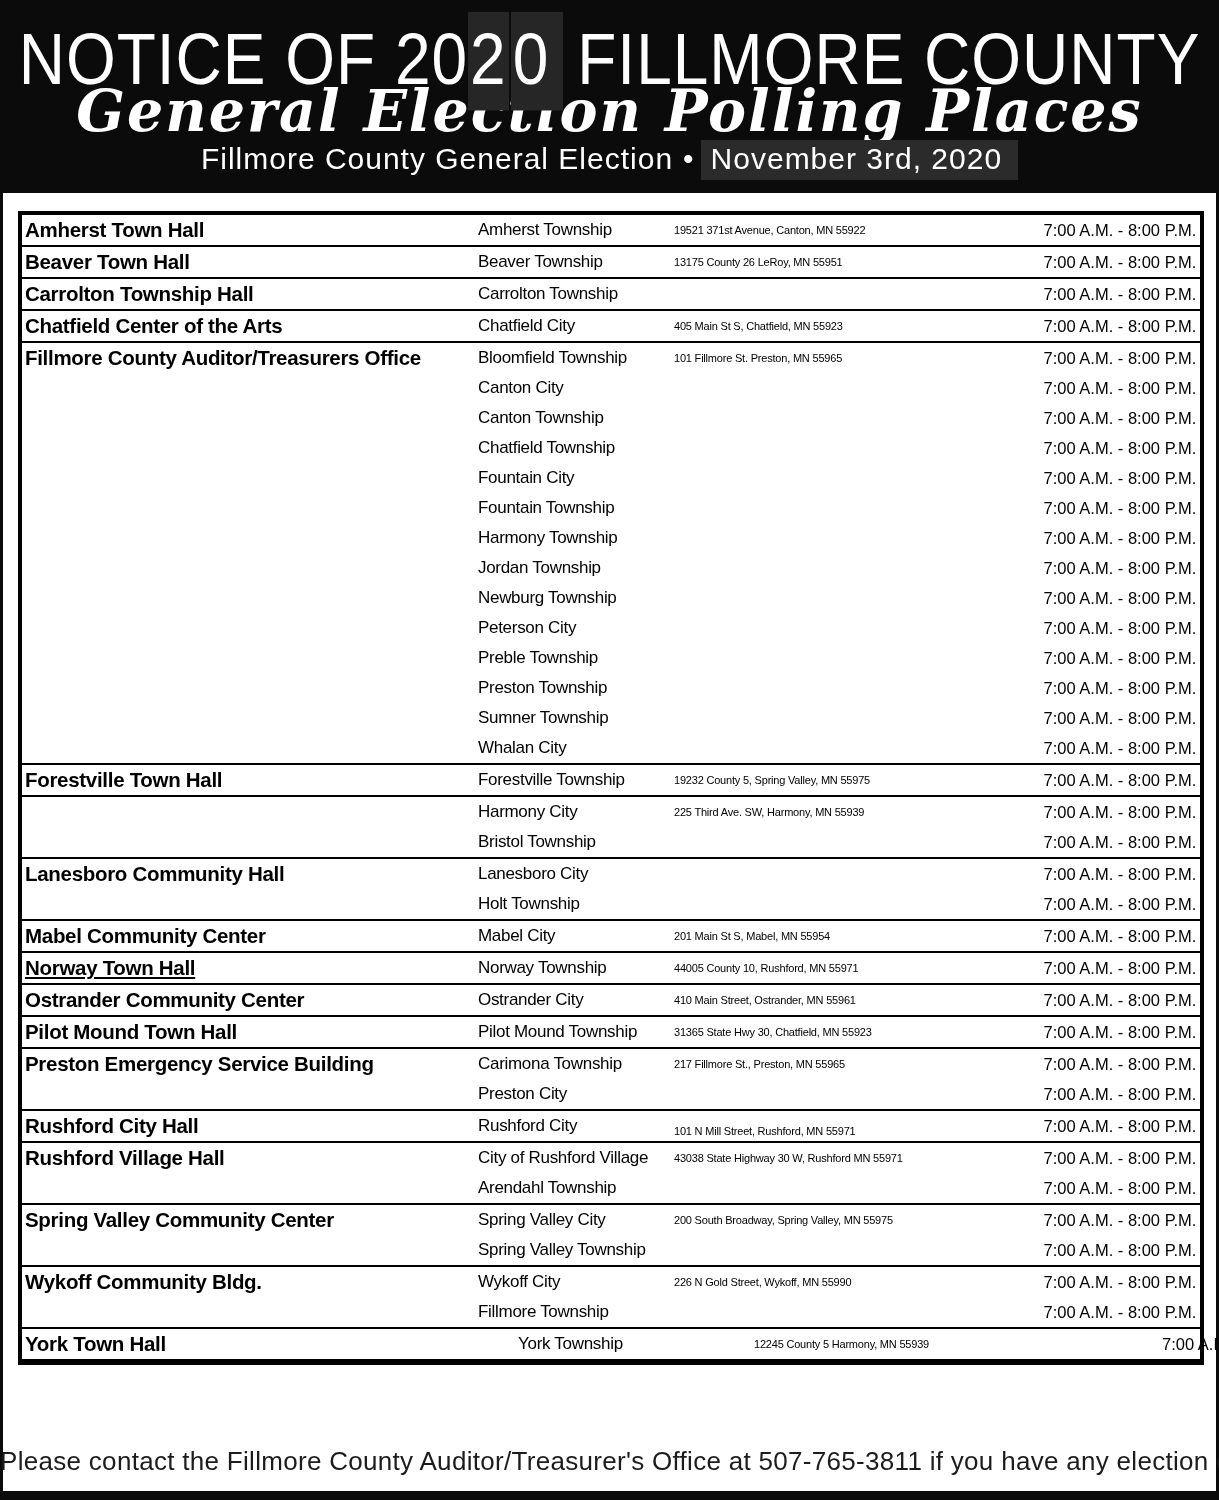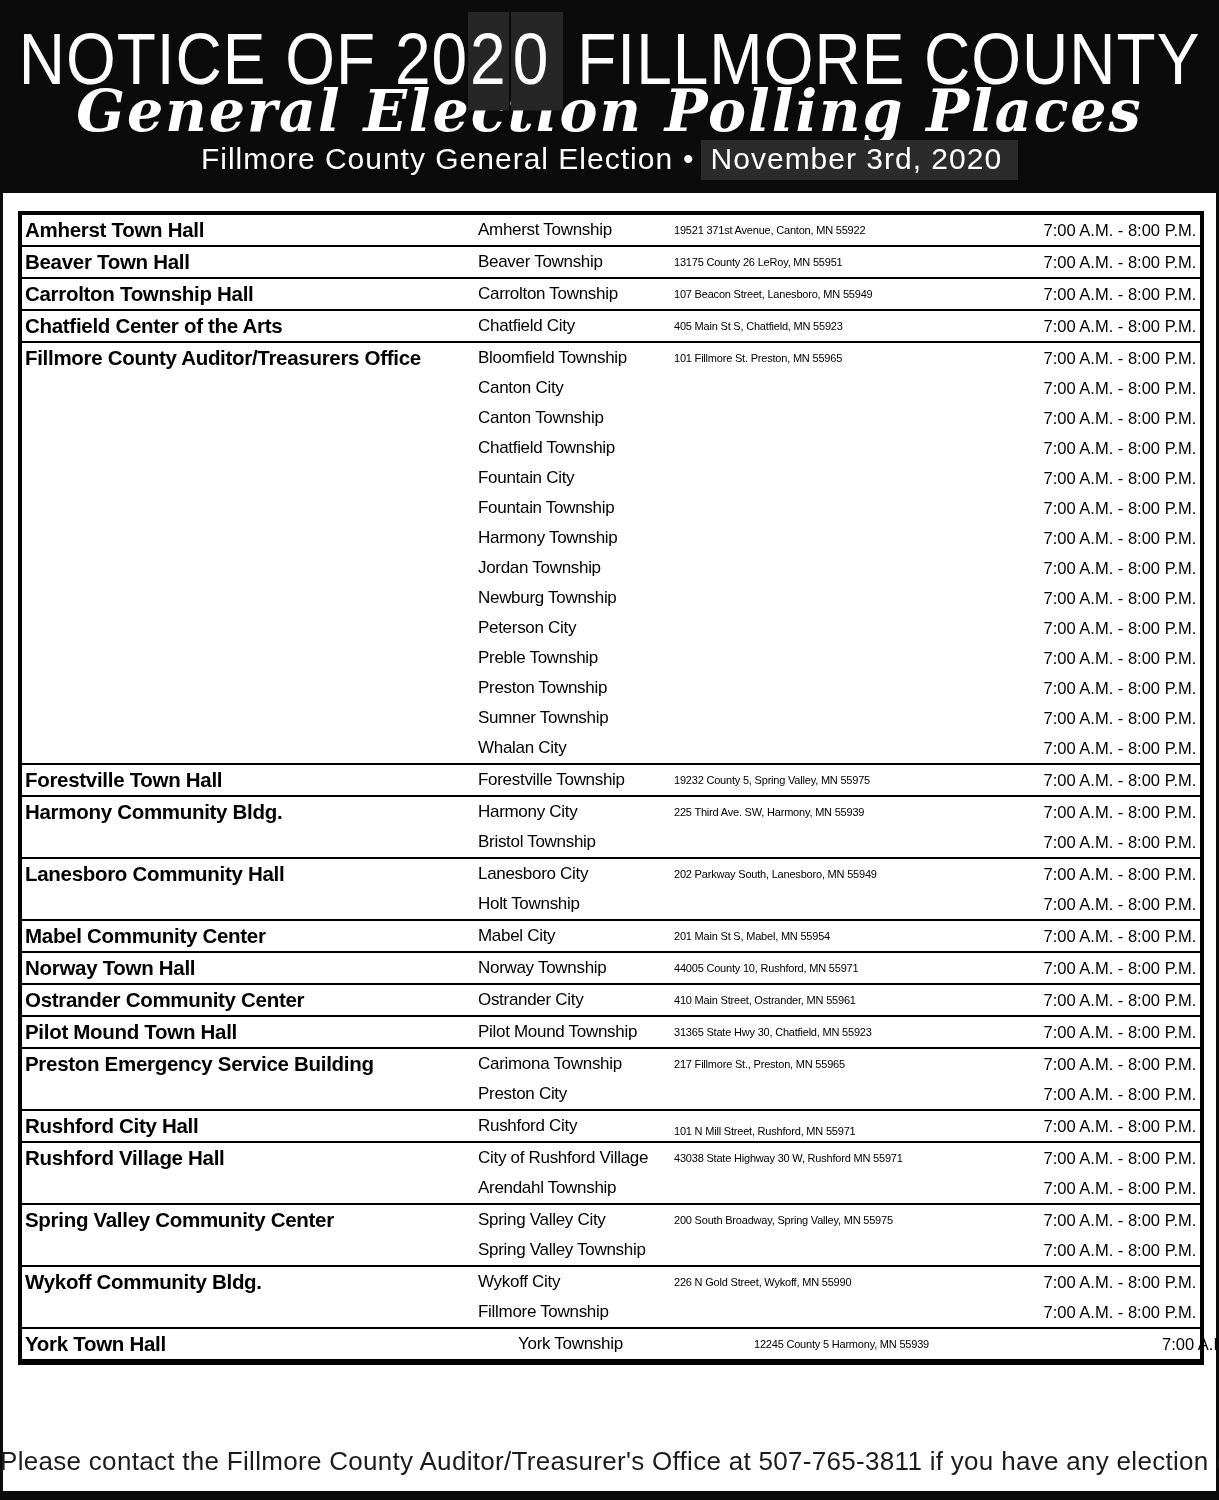--- a/index.html
+++ b/index.html
@@ -90,21 +90,20 @@
       </div>
       <div class="group" style="grid-template-rows: repeat(1, 30px);">
         <div class="cell place" style="grid-area: 1 / 1 / span 1;">Beaver Town Hall</div>
         <div class="cell precinct" style="grid-area: 1 / 2;">Beaver Township</div>
         <div class="cell address" style="grid-area: 1 / 3;">13175 County 26 LeRoy, MN 55951</div>
         <div class="cell hours" style="grid-area: 1 / 4;">7:00 A.M. - 8:00 P.M.</div>
       </div>
       <div class="group" style="grid-template-rows: repeat(1, 30px);">
         <div class="cell place" style="grid-area: 1 / 1 / span 1;">Carrolton Township Hall</div>
         <div class="cell precinct" style="grid-area: 1 / 2;">Carrolton Township</div>
-        <div class="cell address" style="grid-area: 1 / 3;">107 Beacon Street, Lanesboro, MN 55949</div>
         <div class="cell hours" style="grid-area: 1 / 4;">7:00 A.M. - 8:00 P.M.</div>
       </div>
       <div class="group" style="grid-template-rows: repeat(1, 30px);">
         <div class="cell place" style="grid-area: 1 / 1 / span 1;">Chatfield Center of the Arts</div>
         <div class="cell precinct" style="grid-area: 1 / 2;">Chatfield City</div>
         <div class="cell address" style="grid-area: 1 / 3;">405 Main St S, Chatfield, MN 55923</div>
         <div class="cell hours" style="grid-area: 1 / 4;">7:00 A.M. - 8:00 P.M.</div>
       </div>
       <div class="group" style="grid-template-rows: repeat(14, 30px);">
         <div class="cell place" style="grid-area: 1 / 1 / span 14;">Fillmore County Auditor/Treasurers Office</div>
@@ -151,45 +150,43 @@
         <div class="cell address" style="grid-area: 14 / 3;"></div>
         <div class="cell hours" style="grid-area: 14 / 4;">7:00 A.M. - 8:00 P.M.</div>
       </div>
       <div class="group" style="grid-template-rows: repeat(1, 30px);">
         <div class="cell place" style="grid-area: 1 / 1 / span 1;">Forestville Town Hall</div>
         <div class="cell precinct" style="grid-area: 1 / 2;">Forestville Township</div>
         <div class="cell address" style="grid-area: 1 / 3;">19232 County 5, Spring Valley, MN 55975</div>
         <div class="cell hours" style="grid-area: 1 / 4;">7:00 A.M. - 8:00 P.M.</div>
       </div>
       <div class="group" style="grid-template-rows: repeat(2, 30px);">
-        <div class="cell place" style="grid-area: 1 / 1 / span 2;">Harmony Community Bldg.</div>
         <div class="cell precinct" style="grid-area: 1 / 2;">Harmony City</div>
         <div class="cell address" style="grid-area: 1 / 3;">225 Third Ave. SW, Harmony, MN 55939</div>
         <div class="cell hours" style="grid-area: 1 / 4;">7:00 A.M. - 8:00 P.M.</div>
         <div class="cell precinct" style="grid-area: 2 / 2;">Bristol Township</div>
         <div class="cell address" style="grid-area: 2 / 3;"></div>
         <div class="cell hours" style="grid-area: 2 / 4;">7:00 A.M. - 8:00 P.M.</div>
       </div>
       <div class="group" style="grid-template-rows: repeat(2, 30px);">
         <div class="cell place" style="grid-area: 1 / 1 / span 2;">Lanesboro Community Hall</div>
         <div class="cell precinct" style="grid-area: 1 / 2;">Lanesboro City</div>
-        <div class="cell address" style="grid-area: 1 / 3;">202 Parkway South, Lanesboro, MN 55949</div>
         <div class="cell hours" style="grid-area: 1 / 4;">7:00 A.M. - 8:00 P.M.</div>
         <div class="cell precinct" style="grid-area: 2 / 2;">Holt Township</div>
         <div class="cell address" style="grid-area: 2 / 3;"></div>
         <div class="cell hours" style="grid-area: 2 / 4;">7:00 A.M. - 8:00 P.M.</div>
       </div>
       <div class="group" style="grid-template-rows: repeat(1, 30px);">
         <div class="cell place" style="grid-area: 1 / 1 / span 1;">Mabel Community Center</div>
         <div class="cell precinct" style="grid-area: 1 / 2;">Mabel City</div>
         <div class="cell address" style="grid-area: 1 / 3;">201 Main St S, Mabel, MN 55954</div>
         <div class="cell hours" style="grid-area: 1 / 4;">7:00 A.M. - 8:00 P.M.</div>
       </div>
       <div class="group" style="grid-template-rows: repeat(1, 30px);">
-        <div class="cell place" style="grid-area: 1 / 1 / span 1;">Norway Town Hall</div>
+        <div class="cell place" style="grid-area: 1 / 1 / span 1; text-decoration: underline;">Norway Town Hall</div>
         <div class="cell precinct" style="grid-area: 1 / 2;">Norway Township</div>
         <div class="cell address" style="grid-area: 1 / 3;">44005 County 10, Rushford, MN 55971</div>
         <div class="cell hours" style="grid-area: 1 / 4;">7:00 A.M. - 8:00 P.M.</div>
       </div>
       <div class="group" style="grid-template-rows: repeat(1, 30px);">
         <div class="cell place" style="grid-area: 1 / 1 / span 1;">Ostrander Community Center</div>
         <div class="cell precinct" style="grid-area: 1 / 2;">Ostrander City</div>
         <div class="cell address" style="grid-area: 1 / 3;">410 Main Street, Ostrander, MN 55961</div>
         <div class="cell hours" style="grid-area: 1 / 4;">7:00 A.M. - 8:00 P.M.</div>
       </div>

